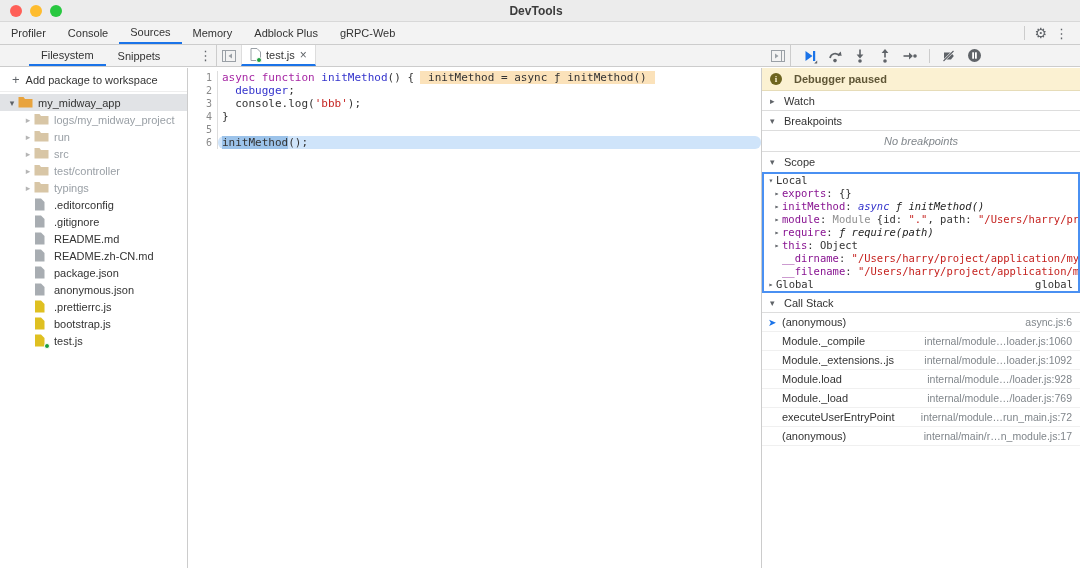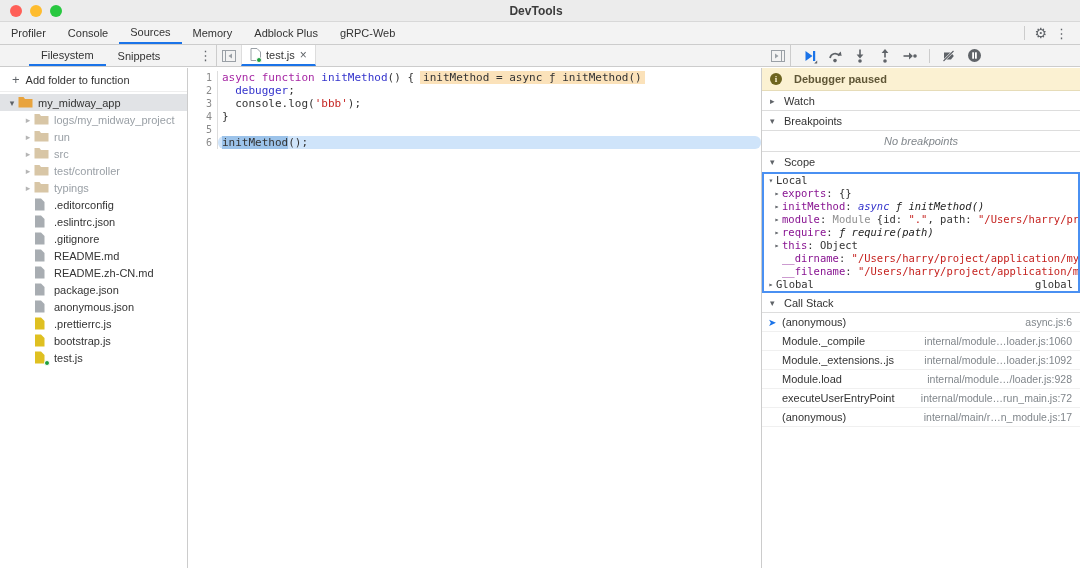--- a/index.html
+++ b/index.html
@@ -65,21 +65,21 @@
   .codearea { padding-top:3px; font-family:"DejaVu Sans Mono", monospace; font-size:11px; }
   .cline { display:flex; height:13px; line-height:13px; }
   .cline .ln { width:30px; flex:0 0 30px; text-align:right; padding-right:5px; color:#8a8a8a;
     border-right:1px solid #ddd; background:#fff; font-size:10px; }
   .cline .ctext { flex:1; padding-left:4px; white-space:pre; }
   .cline.paused .ctext { background:#cfe4fa;border-radius:6px; }
   .seg.kw { color:#a626a4; }
   .seg.kw2 { color:#3333cc; }
   .seg.def { color:#3333cc; }
   .seg.str { color:#c5221f; }
-  .seg.hint { background:#fbe2ba; color:#333; padding:0 3px; margin-left:6px; }
+  .seg.hint { background:#fbe2ba; color:#333; padding:0 8px; margin-left:6px; }
   .seg.tok { background:#9cc3ea; }
 
   
   .banner { height:23px; background:#fbf1d2; border-bottom:1px solid #e6dcb8;
     display:flex; align-items:center; gap:6px; padding-left:8px; }
   .banner .binfo { width:12px; height:12px; border-radius:50%; background:#6d6420; color:#fbf1d2;
     font-size:9px; font-weight:bold; display:flex; align-items:center; justify-content:center; font-family:"Liberation Serif",serif; }
   .banner .btxt { font-weight:bold; color:#5f5636;padding-left:6px; }
   .sechdr { height:20px; display:flex; align-items:center; gap:6px; padding-left:8px;
     border-bottom:1px solid #ddd; background:#fff; color:#333; }
@@ -236,21 +236,21 @@
           </svg>
       </span>
     </div>
   </div>
 
   <div class="content">
 
     <div class="sidebar">
       <div class="addfolder">
         <span class="plus">+</span>
-        <span>Add folder to function</span>
+        <span>Add package to workspace</span>
       </div>
       <div class="tree" id="file-tree">
           <div class="trow ind0 sel">
     <span class="arrow">▾</span>
     <span class="ticon">
               <svg class="ic" width="15" height="12" viewBox="0 0 15 12">
                 <path d="M.5 1h5l1.5 2h7.5v8.5H.5z" fill="#e8a33d"></path>
               </svg>
             </span>
     <span class="lbl">my_midway_app</span>
@@ -301,29 +301,20 @@
     <span class="lbl">typings</span>
   </div>
           <div class="trow ind1">
     <span class="arrow"></span>
     <span class="ticon">
               <svg class="ic" width="11" height="13" viewBox="0 0 11 13">
                 <path d="M1 .5h6L10.5 4v8.5H1z" fill="#a8adb2"></path>
               </svg>
             </span>
     <span class="lbl">.editorconfig</span>
-  </div>
-          <div class="trow ind1">
-    <span class="arrow"></span>
-    <span class="ticon">
-              <svg class="ic" width="11" height="13" viewBox="0 0 11 13">
-                <path d="M1 .5h6L10.5 4v8.5H1z" fill="#a8adb2"></path>
-              </svg>
-            </span>
-    <span class="lbl">.eslintrc.json</span>
   </div>
           <div class="trow ind1">
     <span class="arrow"></span>
     <span class="ticon">
               <svg class="ic" width="11" height="13" viewBox="0 0 11 13">
                 <path d="M1 .5h6L10.5 4v8.5H1z" fill="#a8adb2"></path>
               </svg>
             </span>
     <span class="lbl">.gitignore</span>
   </div>
@@ -508,20 +499,25 @@
     <span class="fname">Module._extensions..js</span>
     <span class="floc">internal/module…loader.js:1092</span>
   </div>
           <div class="frame">
     <span class="fmark"></span>
     <span class="fname">Module.load</span>
     <span class="floc">internal/module…/loader.js:928</span>
   </div>
           <div class="frame">
     <span class="fmark"></span>
+    <span class="fname">Module._load</span>
+    <span class="floc">internal/module…/loader.js:769</span>
+  </div>
+          <div class="frame">
+    <span class="fmark"></span>
     <span class="fname">executeUserEntryPoint</span>
     <span class="floc">internal/module…run_main.js:72</span>
   </div>
           <div class="frame">
     <span class="fmark"></span>
     <span class="fname">(anonymous)</span>
     <span class="floc">internal/main/r…n_module.js:17</span>
   </div>
         </div>
     </div>

